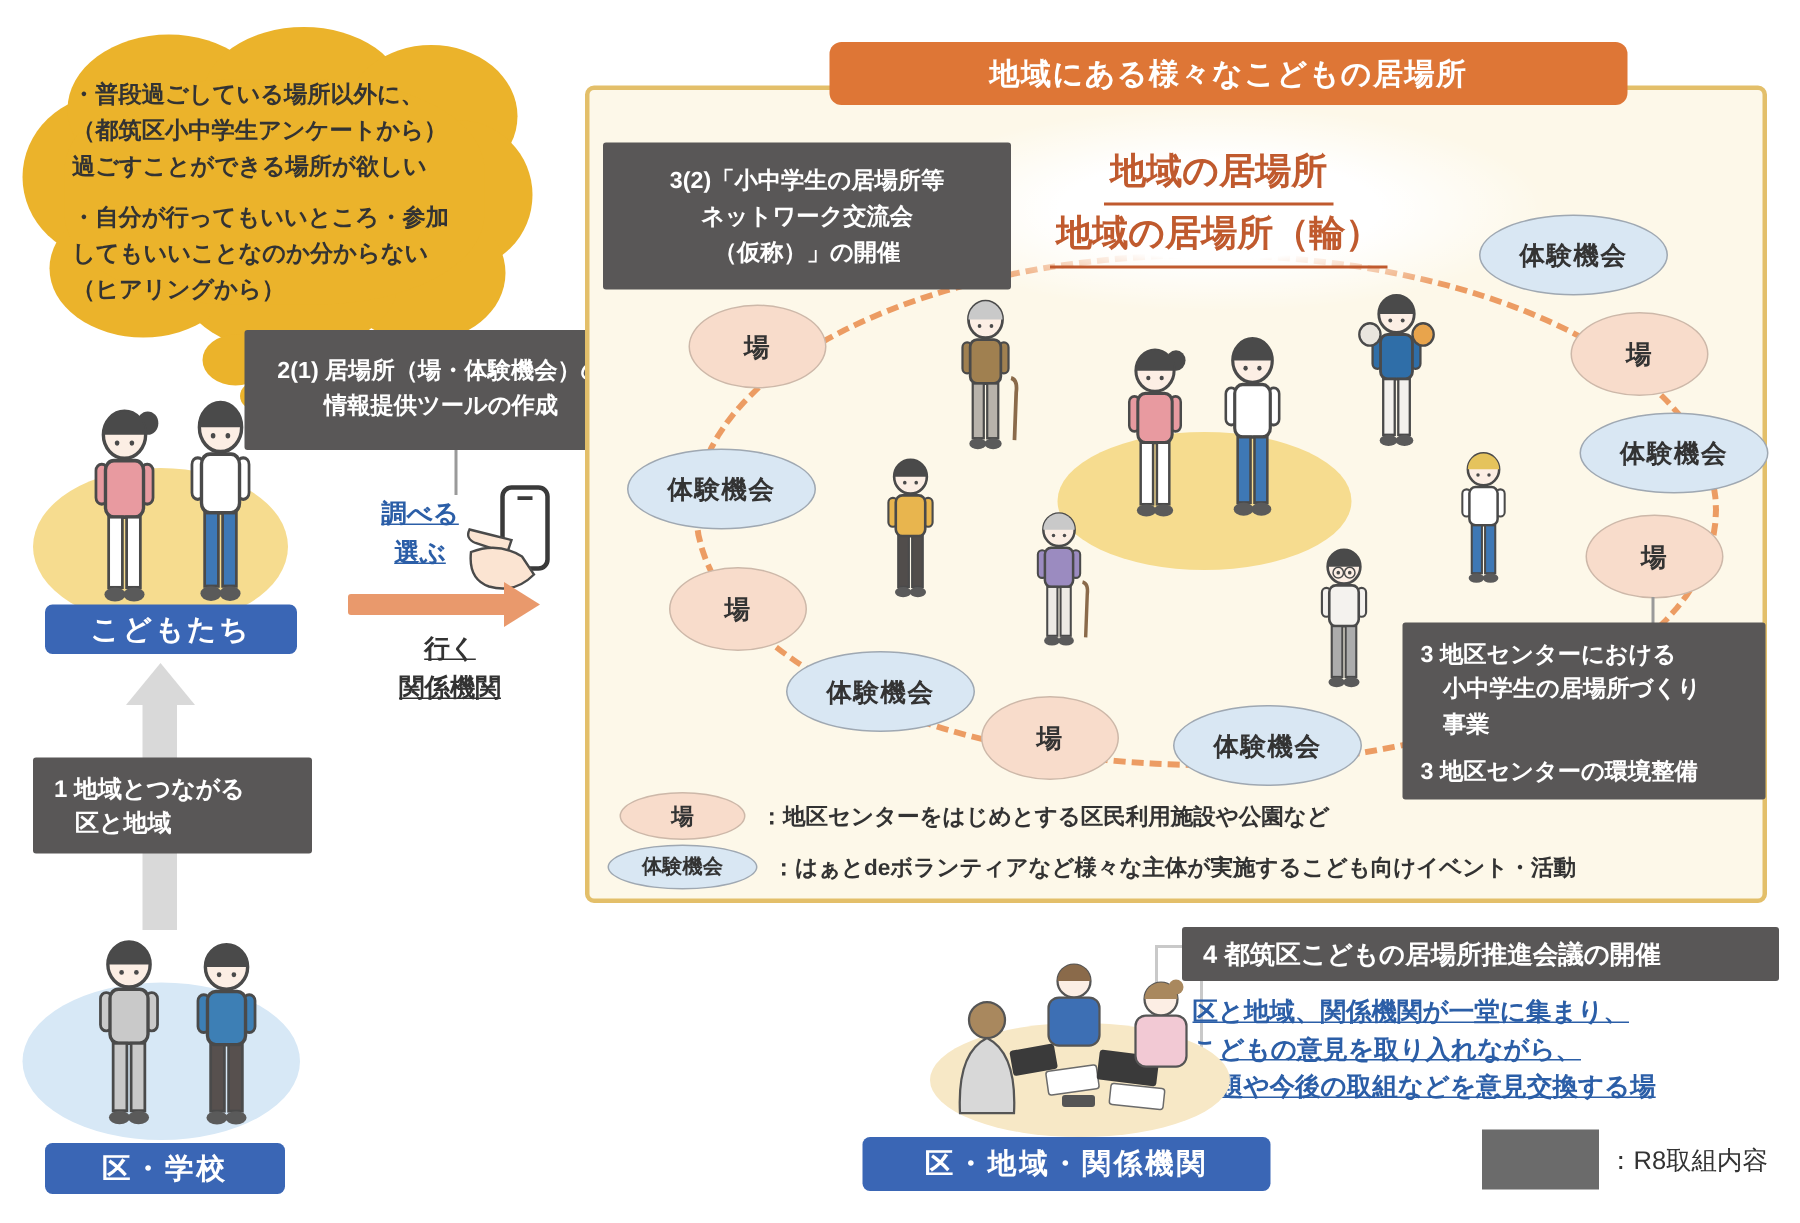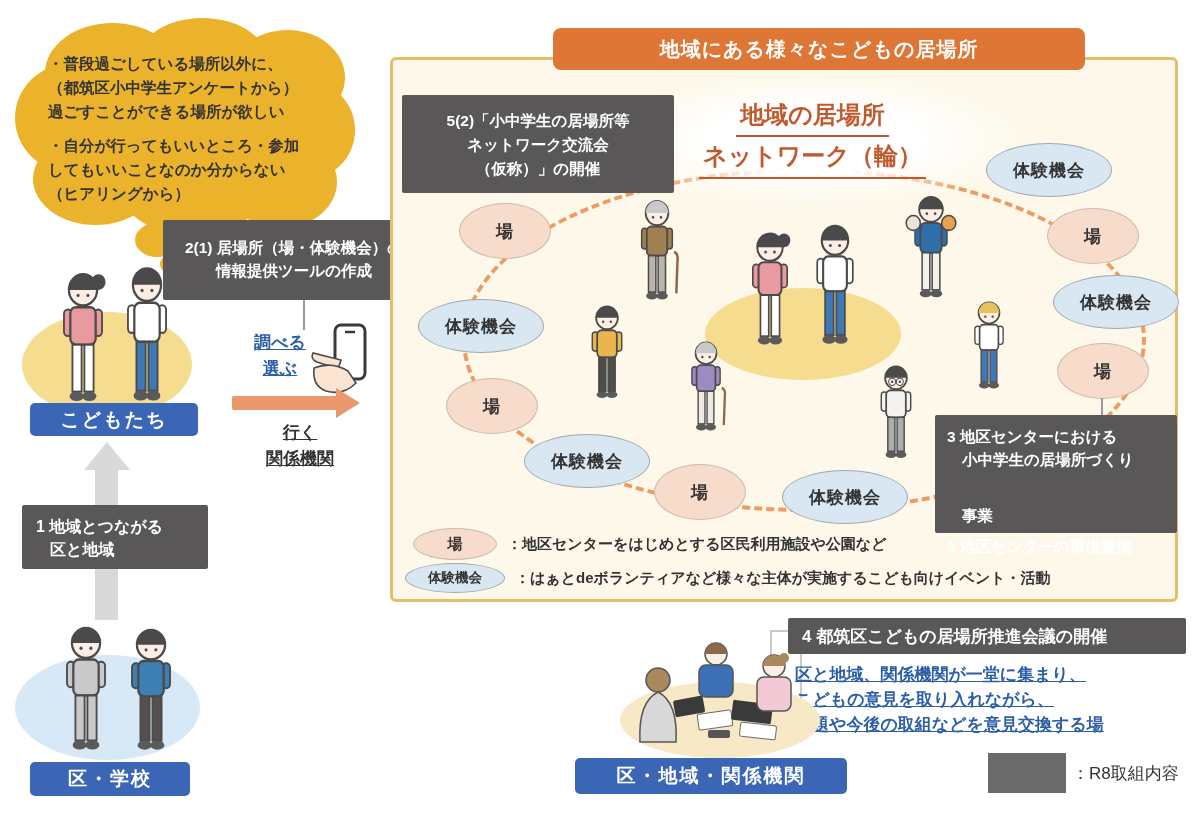--- a/index.html
+++ b/index.html
@@ -178,28 +178,28 @@
   <div class="abs step-text" style="left:240px;top:420px;width:120px;font-size:17px;line-height:1.5;text-decoration:underline;">
     <span class="bline" style="display:block;">行く</span>
     <span class="bline" style="display:block;">関係機関</span>
   </div>
 
   <div id="panel"></div>
   <div id="ring"></div>
   <div id="title-glow"></div>
   <div id="net-title">
     <span class="tline">地域の居場所</span><br>
-    <span class="tline">ネットワーク（輪）</span>
+    <span class="tline">地域の居場所（輪）</span>
   </div>
   <div id="panel-header">
     <span>地域にある様々なこどもの居場所</span>
   </div>
 
   <div class="gray-box" style="left:402px;top:95px;width:272px;height:98px;font-size:15.5px;text-align:center;padding-top:14px;box-sizing:border-box;line-height:1.55;">
-    <span class="bline">5(2)「小中学生の居場所等</span>
+    <span class="bline">3(2)「小中学生の居場所等</span>
     <span class="bline">ネットワーク交流会</span>
     <span class="bline">（仮称）」の開催</span>
   </div>
 
   <div id="ring-ovals">
       <div class="roval ba" style="left: 459px; top: 203px;">場</div>
       <div class="roval tk" style="left: 418px; top: 299px;">体験機会</div>
       <div class="roval ba" style="left: 446px; top: 378px;">場</div>
       <div class="roval tk" style="left: 524px; top: 434px;">体験機会</div>
       <div class="roval ba" style="left: 654px; top: 464px;">場</div>
@@ -337,21 +337,21 @@
         <rect x="23" y="49" width="6.5" height="30" fill="#ACACAC" stroke="#4a4a4a" stroke-width="1.3"></rect>
         <ellipse cx="17.5" cy="82" rx="5" ry="3" fill="#5a5a5a"></ellipse>
         <ellipse cx="26.5" cy="82" rx="5" ry="3" fill="#5a5a5a"></ellipse>
       </svg>
     </span>
 
   <div class="conn" style="left:1101px;top:398px;width:2px;height:20px;"></div>
   <div class="gray-box" style="left:935px;top:415px;width:242px;height:118px;font-size:15.5px;padding:10px 0 0 12px;box-sizing:border-box;line-height:1.5;">
     <span class="bline">3 地区センターにおける</span>
     <span class="bline" style="padding-left:15px;">小中学生の居場所づくり</span>
-    <span class="bline" style="padding-left:15px;margin-top:32px;">事業</span>
+    <span class="bline" style="padding-left:15px;">事業</span>
     <span class="bline" style="margin-top:8px;">3 地区センターの環境整備</span>
   </div>
 
   <div class="legend-row" style="left:413px;top:528px;">
     <span class="legend-oval" style="width:84px;height:32px;background:#F8DCCB;border:1.5px solid #CDB8A9;font-size:15px;">
       <span>場</span>
     </span>
     <span class="legend-text">：地区センターをはじめとする区民利用施設や公園など</span>
   </div>
   <div class="legend-row" style="left:405px;top:563px;">

